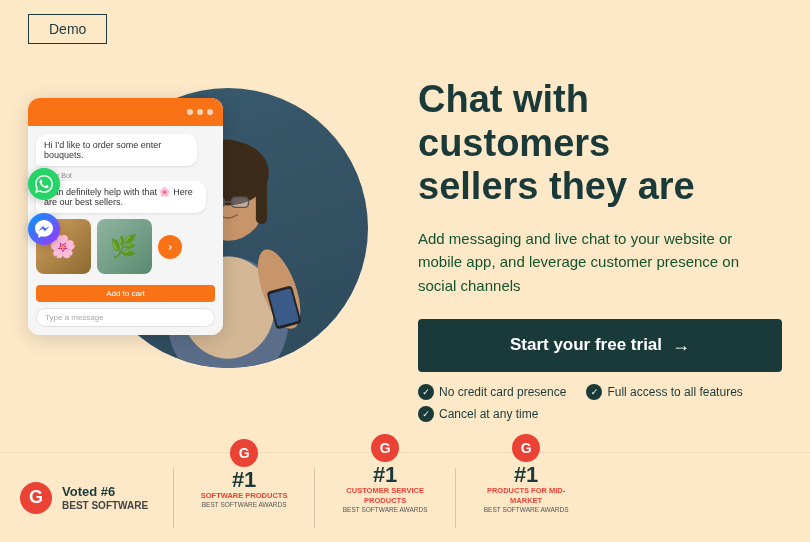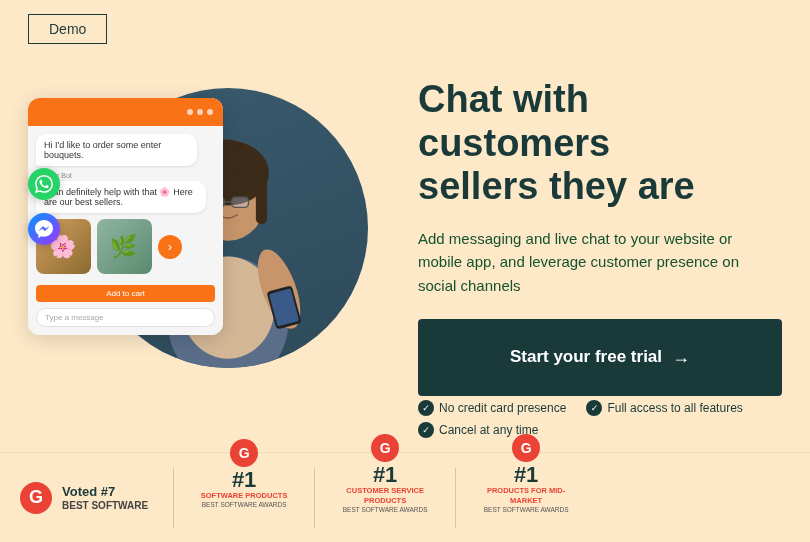--- a/index.html
+++ b/index.html
@@ -283,33 +283,33 @@
       margin-bottom: 12px;
       background: #fff;
     }
 
     .email-input::placeholder {
       color: #aaa;
     }
 
     .cta-btn {
       width: 100%;
-      padding: 28px;
+      padding: 16px;
       background: #1a3a3a;
       color: #fff;
       border: none;
       border-radius: 4px;
       font-size: 17px;
       font-weight: 600;
       cursor: pointer;
       display: flex;
       align-items: center;
       justify-content: center;
       gap: 10px;
-      margin-bottom: 4px;
+      margin-bottom: 12px;
     }
 
     .cta-arrow {
       font-size: 18px;
     }
 
     .features-row {
       display: flex;
       flex-wrap: wrap;
       gap: 6px 20px;
@@ -554,21 +554,21 @@
         <span>Cancel at any time</span>
       </div>
     </div>
   </div>
 </div>
 
 <div class="bottom-section">
   <div class="voted-section">
     <div class="g-logo">G</div>
     <div>
-      <div class="voted-text">Voted #7</div>
+      <div class="voted-text">Voted #6</div>
       <div class="voted-sub">BEST SOFTWARE</div>
     </div>
   </div>
 
   <div class="award-divider"></div>
 
   <div class="award-badge">
     <div class="award-g-icon">G</div>
     <div class="award-number">#1</div>
     <div class="award-category">Software Products</div>

